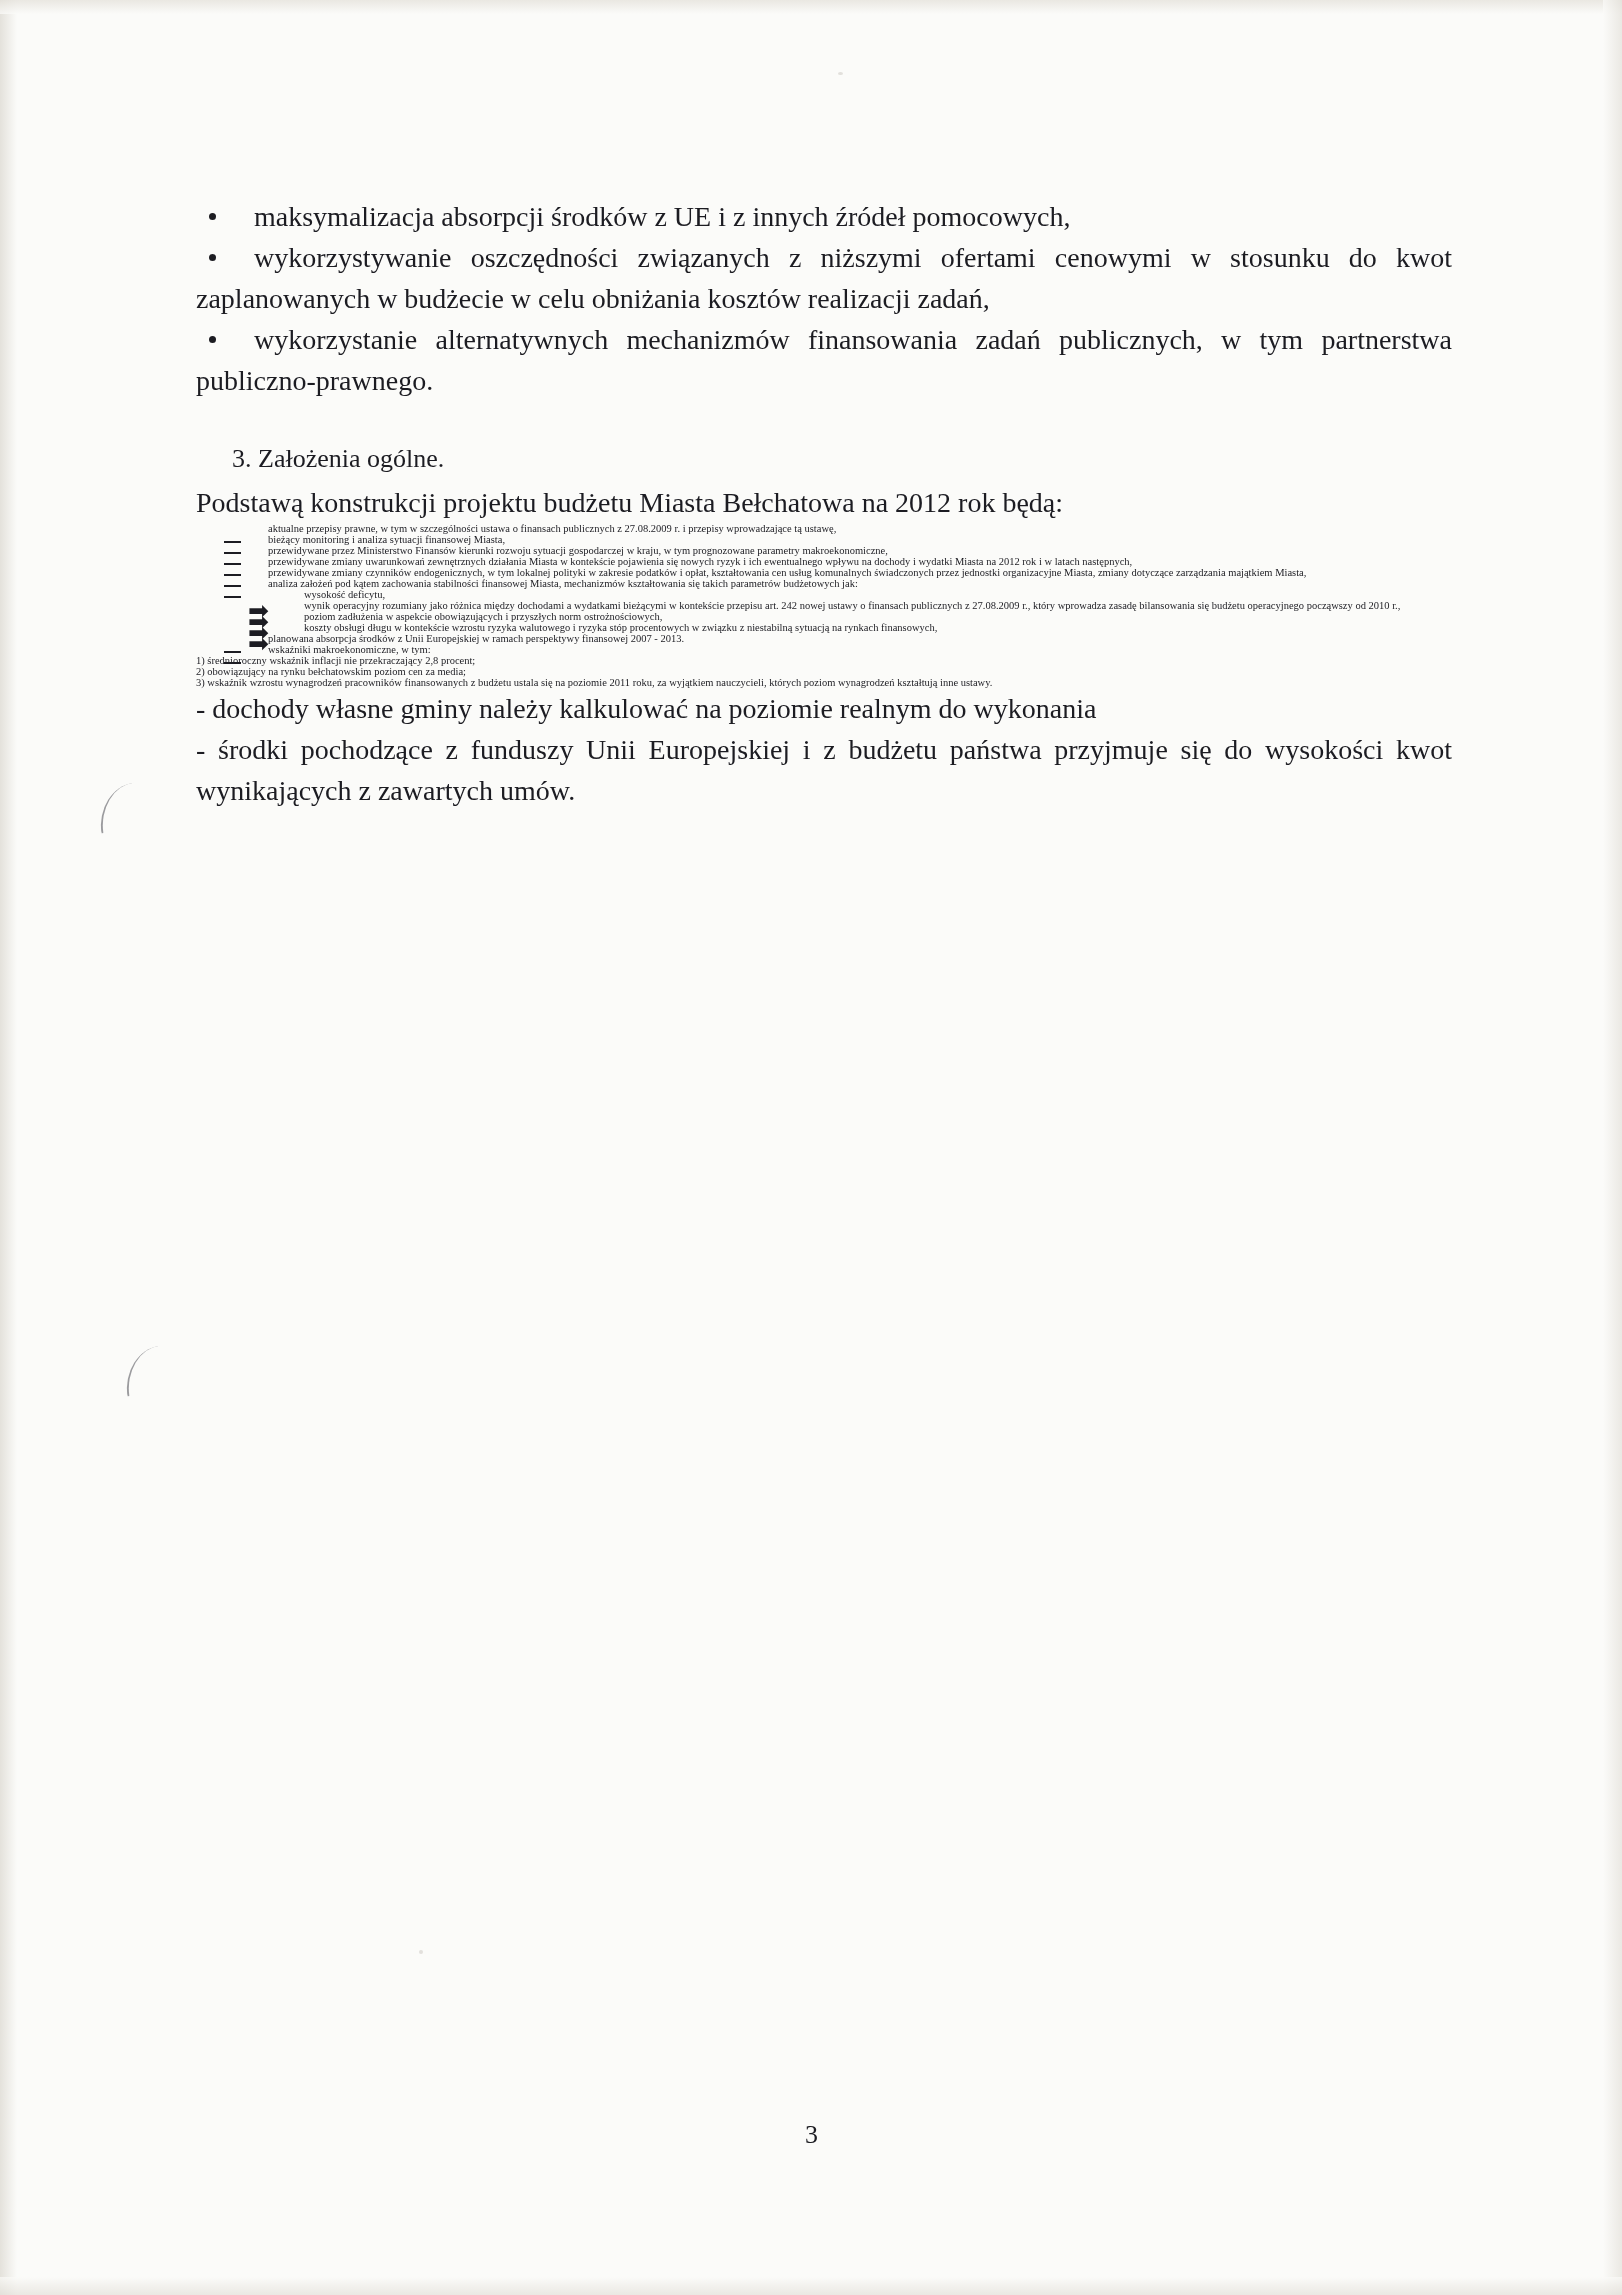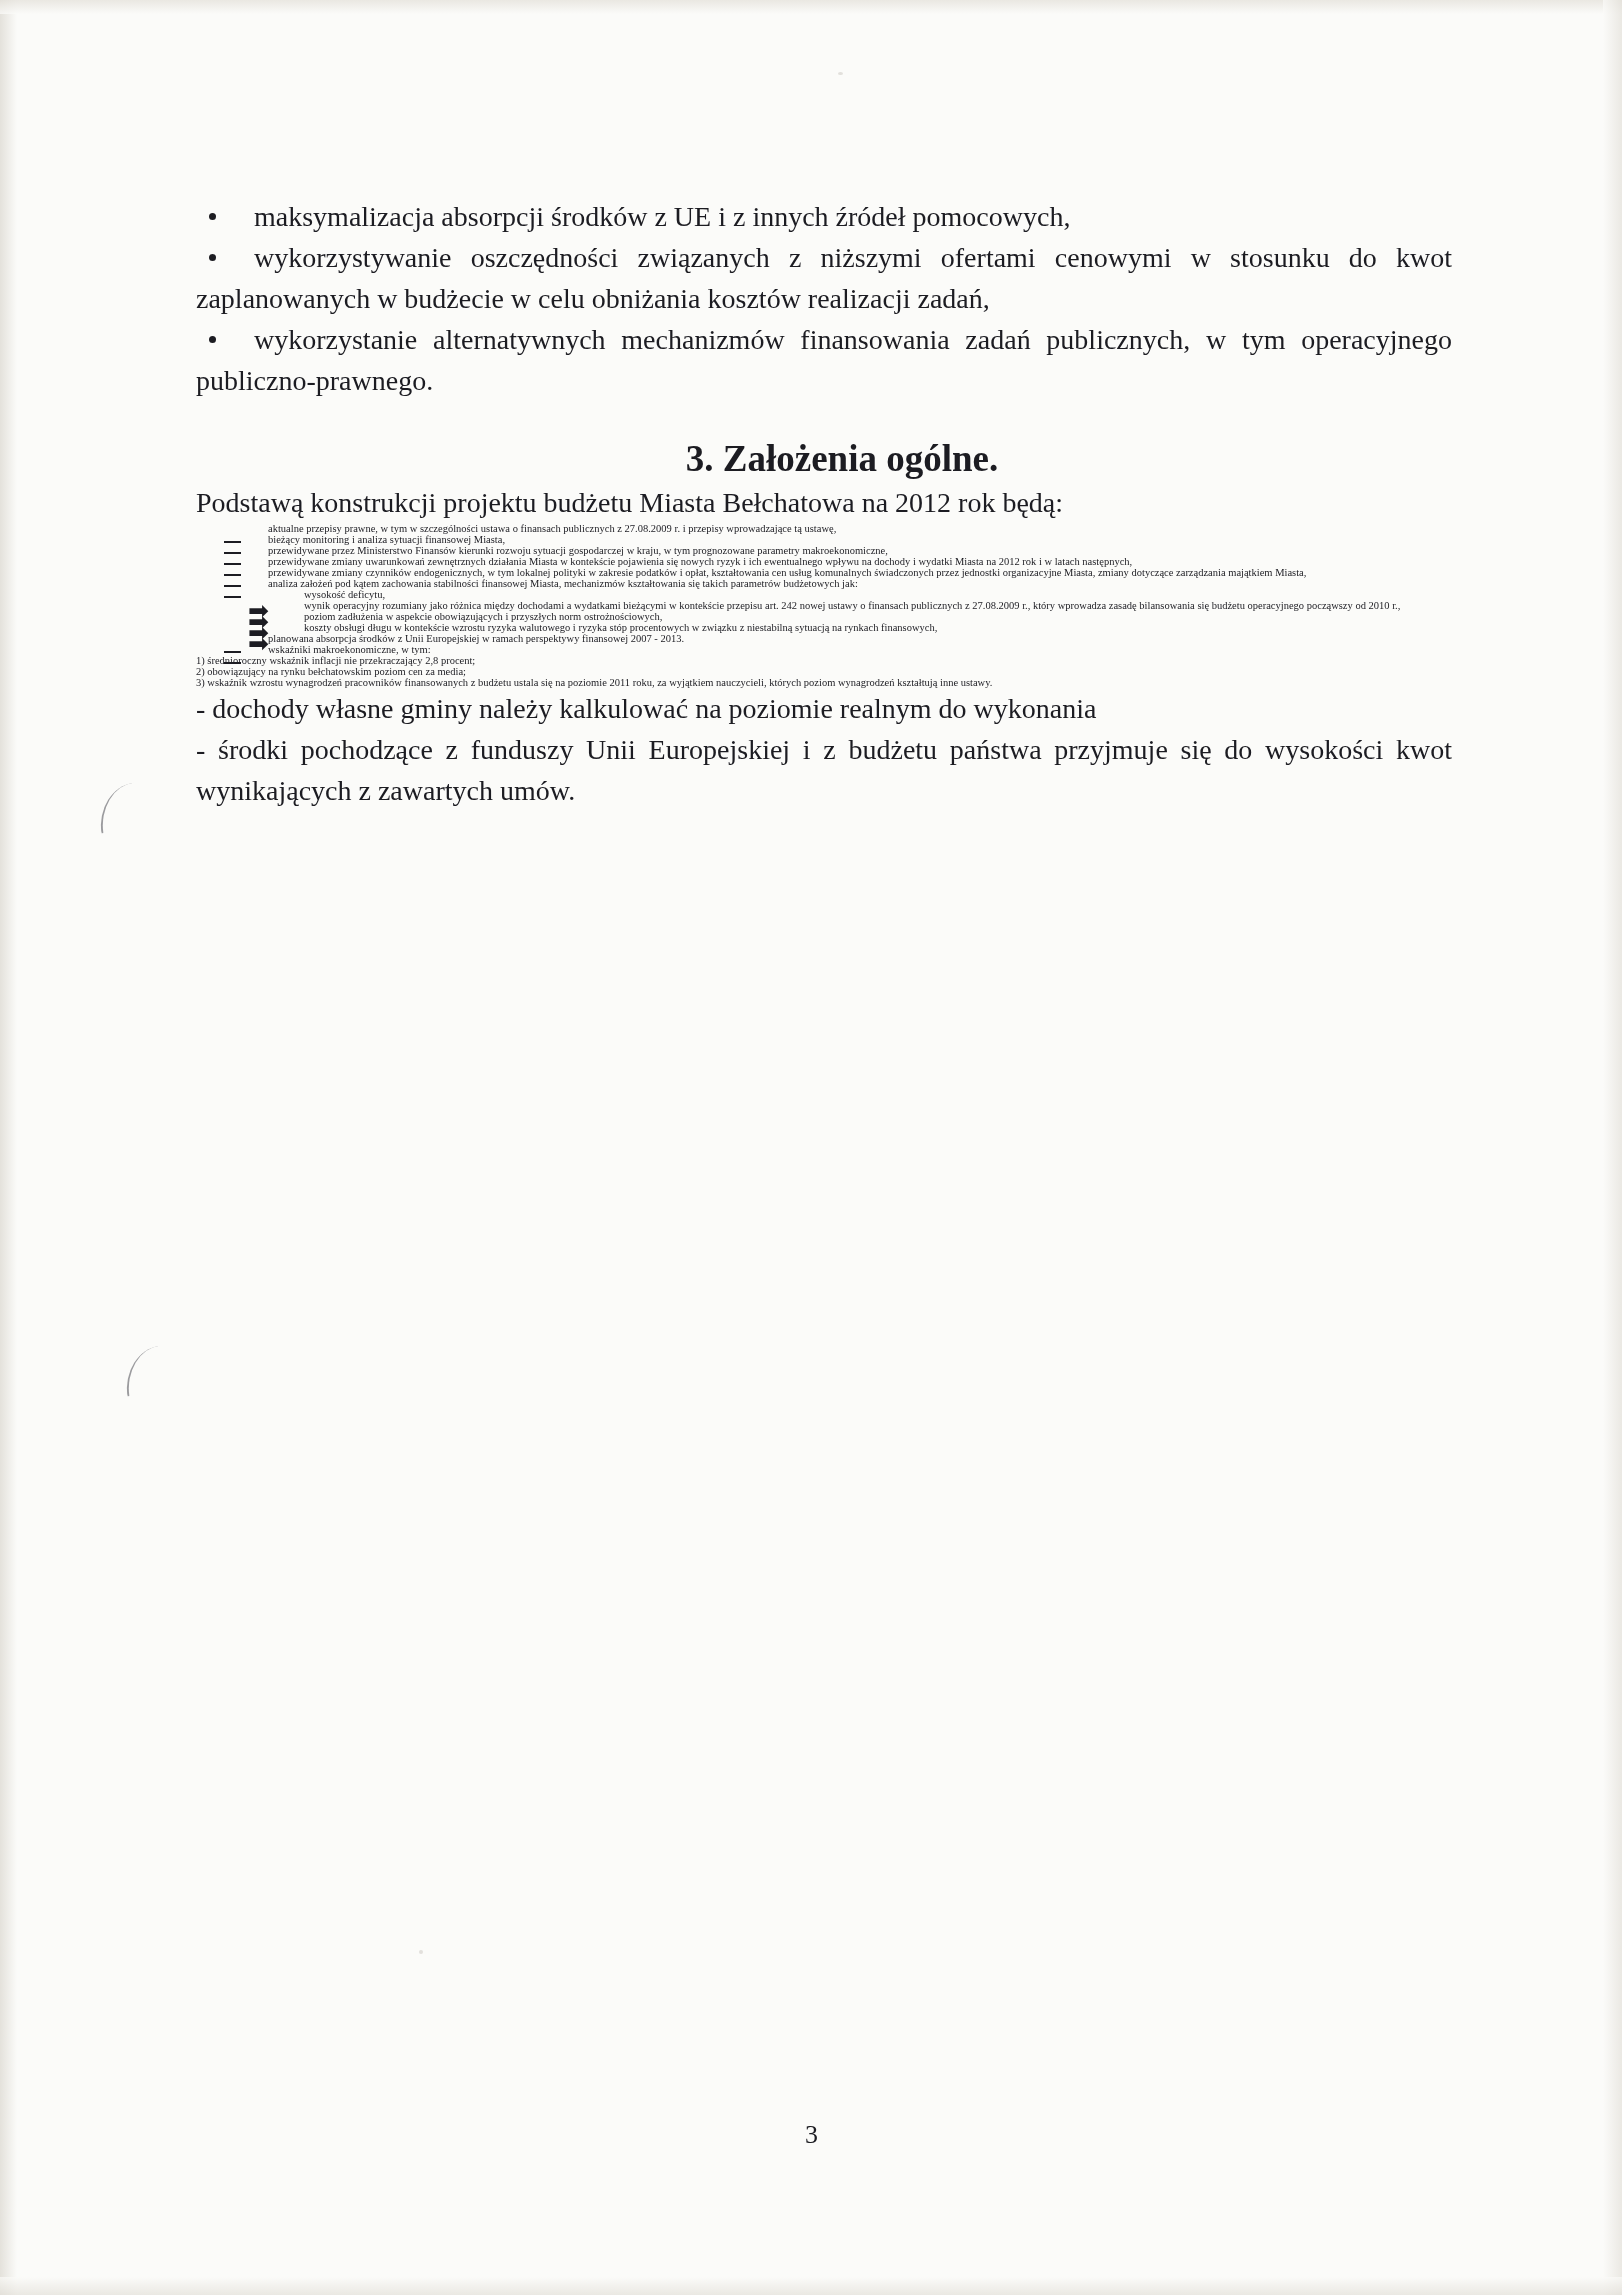--- a/index.html
+++ b/index.html
@@ -77,27 +77,27 @@
     width: 7.2px;
     height: 7.2px;
     border-radius: 50%;
     background: #1c1c22;
   }
   .bullet-text {
     display: block;
     text-indent: 58px;
   }
   .section-head {
-    font-weight: bold;
-    font-size: 37px;
+    font-weight: normal;
+    font-size: 26px;
     line-height: 41px;
     margin-top: 37px;
     margin-bottom: 2.6px;
     text-indent: 36px;
-    text-align: center;
+    text-align: left;
   }
   .plain {
     text-align: justify;
   }
   .dash-item {
     position: relative;
   }
   .dash-item .dash-mark {
     position: absolute;
     left: 27.5px;
@@ -191,21 +191,21 @@
       <li class="bullet-item">
         <span class="bullet-dot"></span>
         <span class="bullet-text">maksymalizacja absorpcji środków z UE i z innych źródeł pomocowych,</span>
       </li>
       <li class="bullet-item">
         <span class="bullet-dot"></span>
         <span class="bullet-text">wykorzystywanie oszczędności związanych z niższymi ofertami cenowymi w stosunku do kwot zaplanowanych w budżecie w celu obniżania kosztów realizacji zadań,</span>
       </li>
       <li class="bullet-item">
         <span class="bullet-dot"></span>
-        <span class="bullet-text">wykorzystanie alternatywnych mechanizmów finansowania zadań publicznych, w tym operacyjnego publiczno-prawnego.</span>
+        <span class="bullet-text">wykorzystanie alternatywnych mechanizmów finansowania zadań publicznych, w tym partnerstwa publiczno-prawnego.</span>
       </li>
     </ul>
 
     <div class="section-head">3. Założenia ogólne.</div>
 
     <div class="line plain no-indent">Podstawą konstrukcji projektu budżetu Miasta Bełchatowa na 2012 rok będą:</div>
 
     <div class="dash-item">
       <span class="dash-mark"></span>
       <span class="dash-text">aktualne przepisy prawne, w tym w szczególności ustawa o finansach publicznych z 27.08.2009 r. i przepisy wprowadzające tą ustawę,</span>

